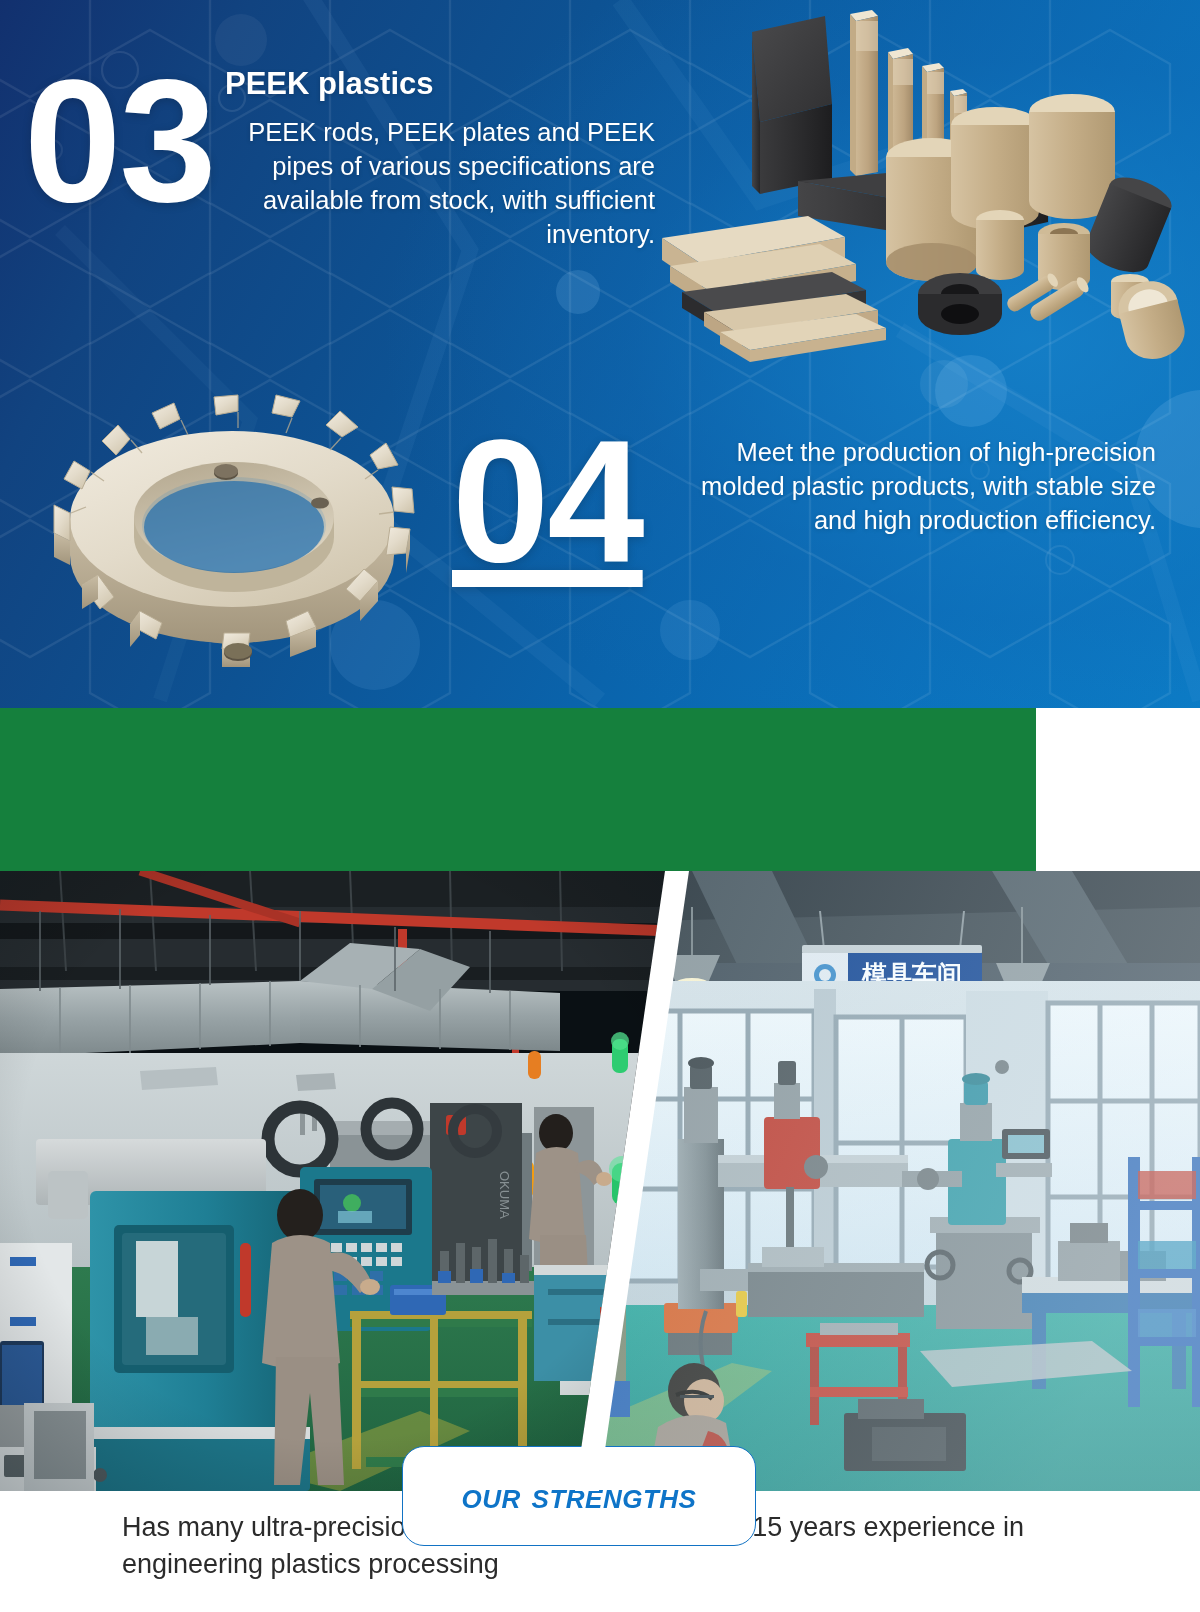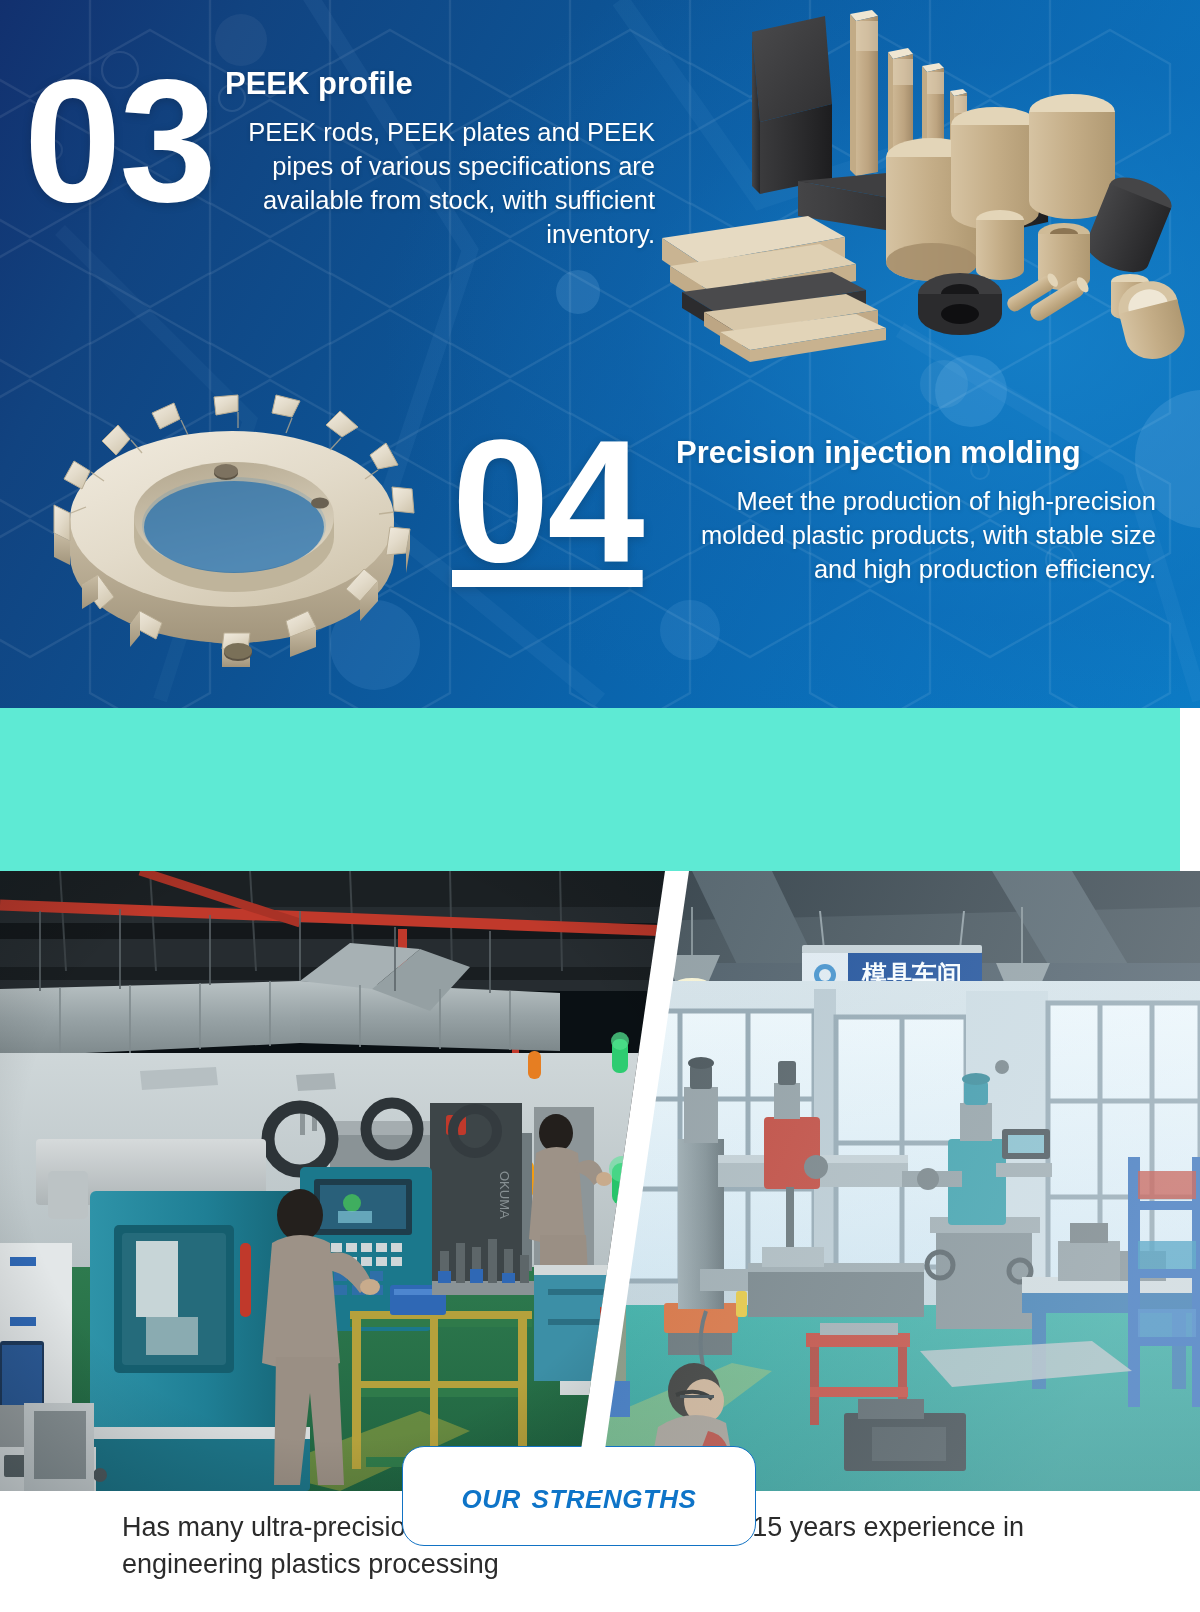--- a/index.html
+++ b/index.html
@@ -49,22 +49,22 @@
   .blk04 { left:676px; top:435px; width:480px; }
 
   
   .peekgroup { position:absolute; left:660px; top:-6px; width:545px; height:365px; }
 
   
   .gearwrap { position:absolute; left:30px; top:385px; width:400px; height:295px; }
 
   
   .strengths {
-    position:absolute; left:0; top:708px; width:1180px; height:163px;
-    background:#5eead4;
+    position:absolute; left:0; top:708px; width:1036px; height:163px;
+    background:#15803d;
   }
   .arrowbar { position:absolute; left:105px; top:770px; width:940px; height:40px; }
   .pill {
     position:absolute; left:402px; top:738px; width:354px; height:100px;
     background:#ffffff; border:1.6px solid #1273c4; border-radius:22px;
     display:flex; align-items:center; justify-content:center;
     z-index:3;
   }
   .pill .lbl {
     color:#0E74C8;
@@ -336,21 +336,21 @@
         <polygon points="60,338 196,320 226,334 90,356" fill="#e2d4b8"></polygon>
         <polygon points="60,338 90,356 90,368 60,350" fill="#c4ae8b"></polygon>
         <polygon points="90,356 226,334 226,346 90,368" fill="#c8b28f"></polygon>
       </g>
     </svg>
   </div>
 
   <div class="num num03">03</div>
 
   <div class="blk blk03">
-    <h3>PEEK profile</h3>
+    <h3>PEEK plastics</h3>
     <p>PEEK rods, PEEK plates and PEEK pipes of various specifications are available from stock, with sufficient inventory.</p>
   </div>
 
   <div class="gearwrap">
     <svg width="400" height="295" viewBox="0 0 400 295">
       <defs>
         <linearGradient id="gTop" x1="0.15" y1="0" x2="0.9" y2="1">
           <stop offset="0%" stop-color="#efe9dc"></stop>
           <stop offset="45%" stop-color="#e3dbca"></stop>
           <stop offset="100%" stop-color="#cfc4ac"></stop>
@@ -429,21 +429,20 @@
         <line x1="311" y1="53" x2="300" y2="65"></line>
         <line x1="348" y1="85" x2="335" y2="94"></line>
         <line x1="364" y1="127" x2="349" y2="129"></line>
       </g>
     </svg>
   </div>
 
   <div class="num num04">04</div>
 
   <div class="blk blk04">
-    <h3>Precision injection molding</h3>
     <p>Meet the production of high-precision molded plastic products, with stable size and high production efficiency.</p>
   </div>
 </section>
 
 <section class="strengths">
   <svg class="arrowbar" viewBox="0 0 940 40" preserveAspectRatio="none">
 
     <polygon points="0,20 40,0 40,40" fill="#0E74C8"></polygon>
 
     <rect x="38" y="12" width="280" height="16" fill="#0E74C8"></rect>

